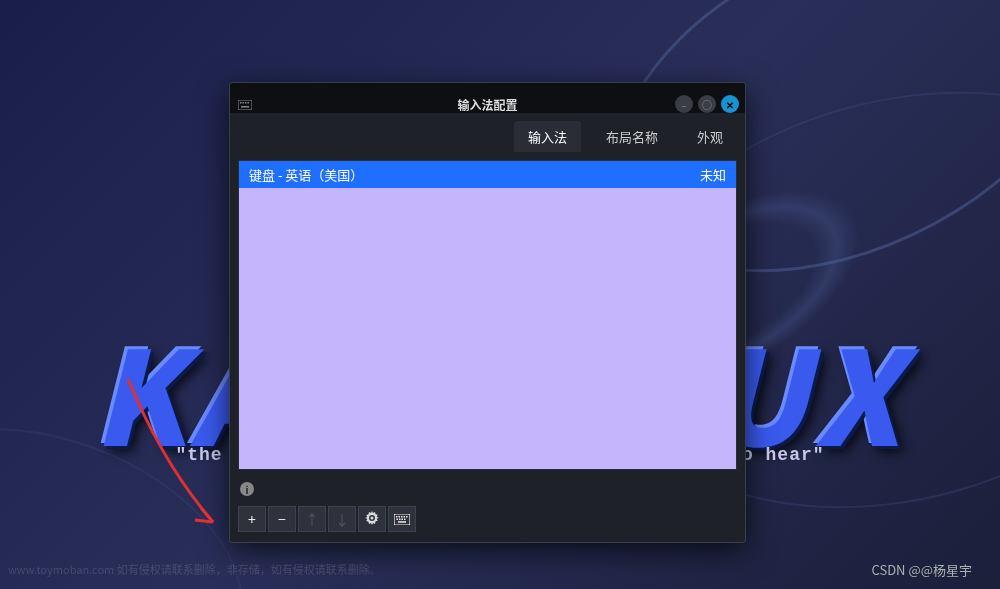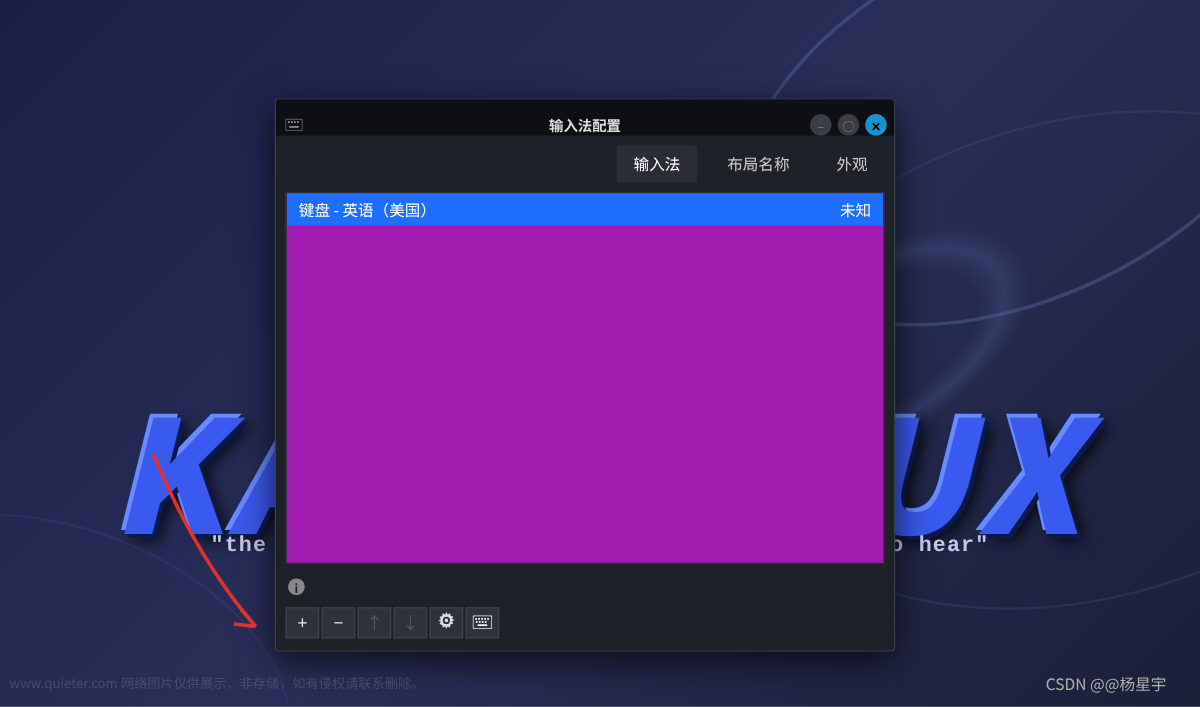--- a/index.html
+++ b/index.html
@@ -33,21 +33,21 @@
 .window-controls { position: absolute; right: 6px; display: flex; gap: 5px; }
 .window-btn { width: 18px; height: 18px; border-radius: 50%; display: flex; align-items: center; justify-content: center; font-size: 10px; cursor: pointer; }
 .min-btn { background: #3a3d45; color: #888; }
 .max-btn { background: #3a3d45; color: #888; }
 .close-btn { background: #1793d1; color: #000; font-weight: bold; }
 
 .tabs { display: flex; padding: 8px 8px 0 8px; gap: 11px; justify-content: flex-end; }
 .tab { padding: 6px 14px; color: #ccc; font-size: 13px; cursor: pointer; background: transparent; }
 .tab.active { background: #2a2d36; border-radius: 3px 3px 0 0; color: #fff; }
 
-.list-area { margin: 8px; flex: 1; background: #a21caf; border: 1px solid #2a2d36; overflow: auto; }
+.list-area { margin: 8px; flex: 1; background: #c4b5fd; border: 1px solid #2a2d36; overflow: auto; }
 .list-item {
   display: flex; justify-content: space-between; align-items: center;
   padding: 4px 10px; background: #1e6fff; color: #fff; font-size: 13px;
 }
 
 .infobar {
   padding: 4px 10px; font-size: 12px; color: #ccc; display: flex; align-items: center; gap: 4px; line-height: 1.5;
 }
 .info-icon { width: 14px; height: 14px; border-radius: 50%; background: #888; color: #1e2128; display: inline-flex; align-items: center; justify-content: center; font-size: 10px; font-weight: bold; font-style: normal; flex-shrink: 0; }
 .infobar b { color: #fff; font-weight: bold; }
@@ -148,14 +148,14 @@
   </div>
 </div>
 
 <div class="arrow">
   <svg viewBox="0 0 110 170">
     <path d="M5,5 Q40,90 90,148" stroke="#e03030" stroke-width="3" fill="none"></path>
     <path d="M90,148 L78,134 M90,148 L72,146" stroke="#e03030" stroke-width="3" fill="none"></path>
   </svg>
 </div>
 
-<div class="watermark-bl">www.quieter.com 网络图片仅供展示，非存储，如有侵权请联系删除。</div>
+<div class="watermark-bl">www.toymoban.com 如有侵权请联系删除，非存储，如有侵权请联系删除。</div>
 <div class="watermark-br">CSDN @@杨星宇</div>
 
 </body></html>

